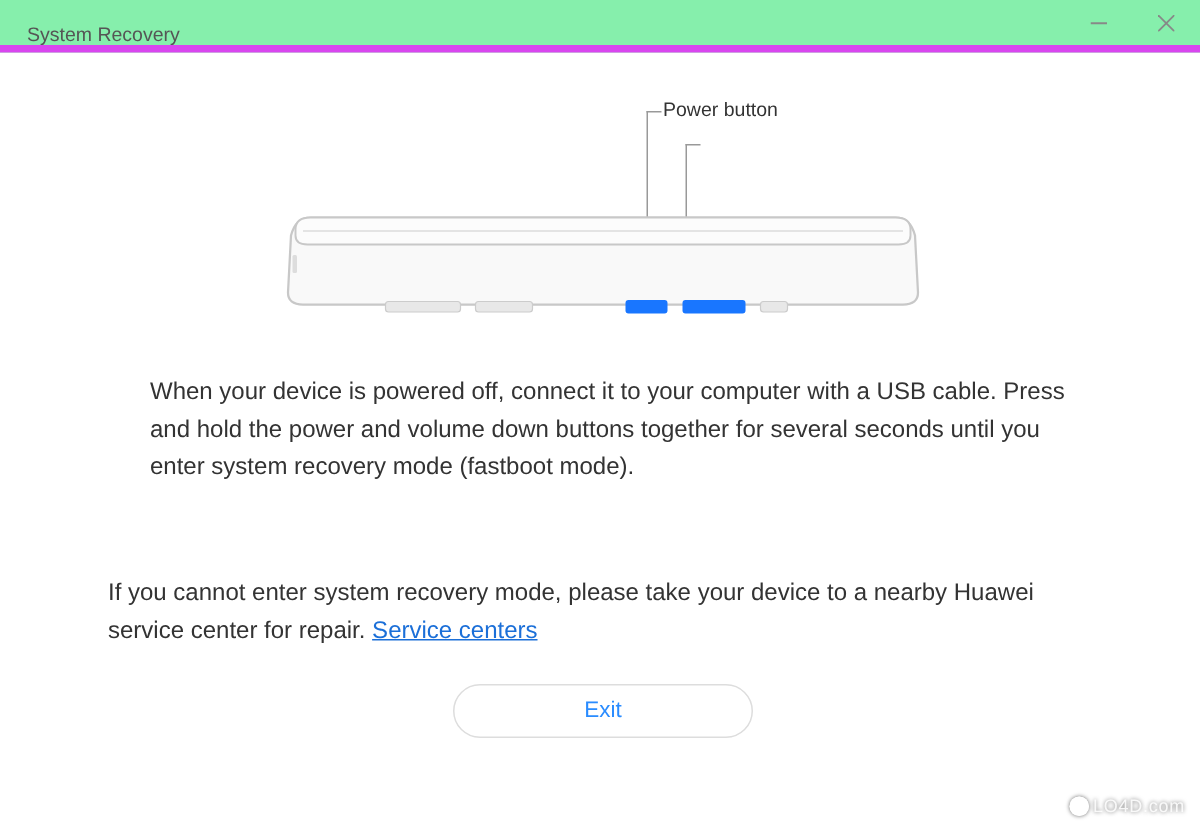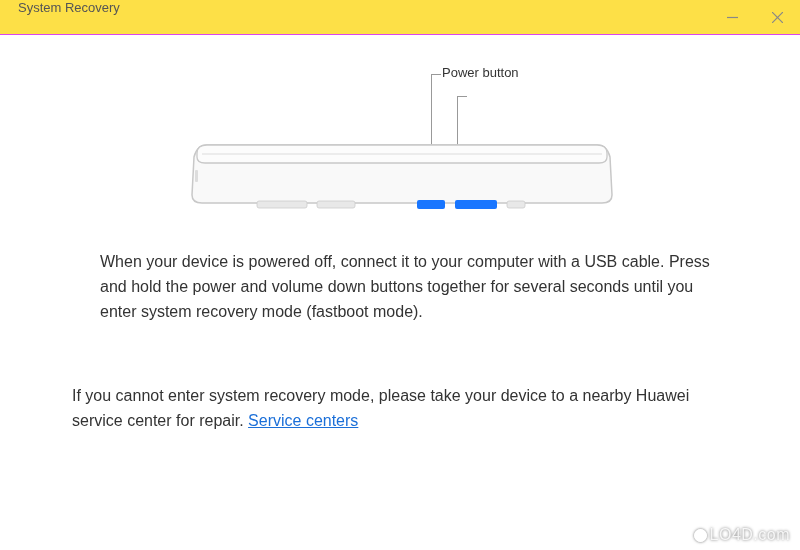--- a/index.html
+++ b/index.html
@@ -6,24 +6,24 @@
     body {
       font-family: "Segoe UI", Arial, sans-serif;
       background: #fff;
       width: 800px;
       height: 550px;
       position: relative;
       overflow: hidden;
     }
     .titlebar {
       height: 35px;
-      background: #fde047;
-      border-bottom: 1px solid #d946ef;
+      background: #86efac;
+      border-bottom: 5px solid #d946ef;
       display: flex;
-      align-items: flex-start;
+      align-items: flex-end;
       padding-left: 18px;
     }
     .titlebar-title {
       font-size: 13px;
       color: #555;
       font-weight: 400;
     }
     .window-controls {
       margin-left: auto;
       display: flex;
@@ -96,21 +96,21 @@
       font-size: 15px;
       cursor: pointer;
       display: flex;
       align-items: center;
       justify-content: center;
     }
     .watermark {
       position: absolute;
       right: 10px;
       bottom: 6px;
-      font-size: 16px;
+      font-size: 12px;
       color: rgba(255,255,255,0.85);
       text-shadow: 0 0 3px rgba(0,0,0,0.6);
       letter-spacing: 0.5px;
       font-weight: 500;
       display: flex;
       align-items: center;
       gap: 3px;
       text-align: center;
     }
     .watermark-globe {
@@ -173,19 +173,22 @@
       </svg>
     </div>
   </div>
 
   <p class="instructions">When your device is powered off, connect it to your computer with a USB cable. Press and hold the power and volume down buttons together for several seconds until you enter system recovery mode (fastboot mode).</p>
 
   <p class="help-text">
     <span>If you cannot enter system recovery mode, please take your device to a nearby Huawei service center for repair. </span><a class="link">Service centers</a>
   </p>
 
+  <div class="button-row">
+    <button class="exit-btn">Exit</button>
+  </div>
 
 </div>
 
 <div class="watermark">
   <span class="watermark-globe"></span>
   <span>LO4D.com</span>
 </div>
 
 </body></html>

